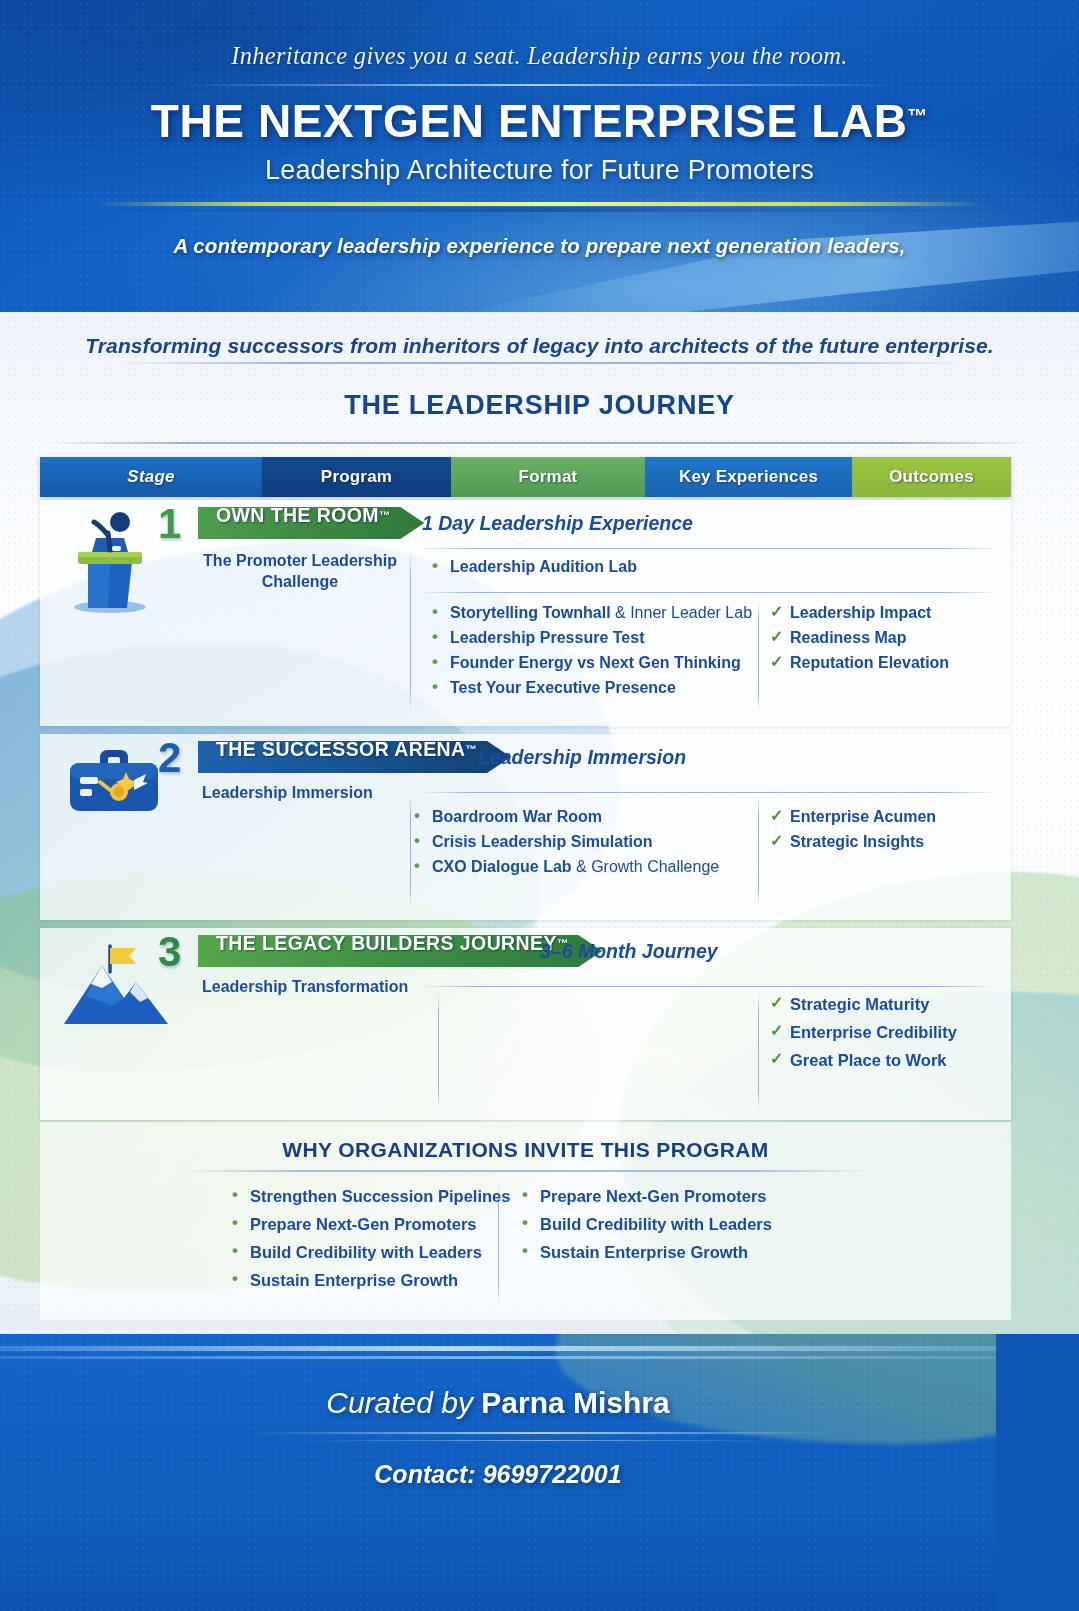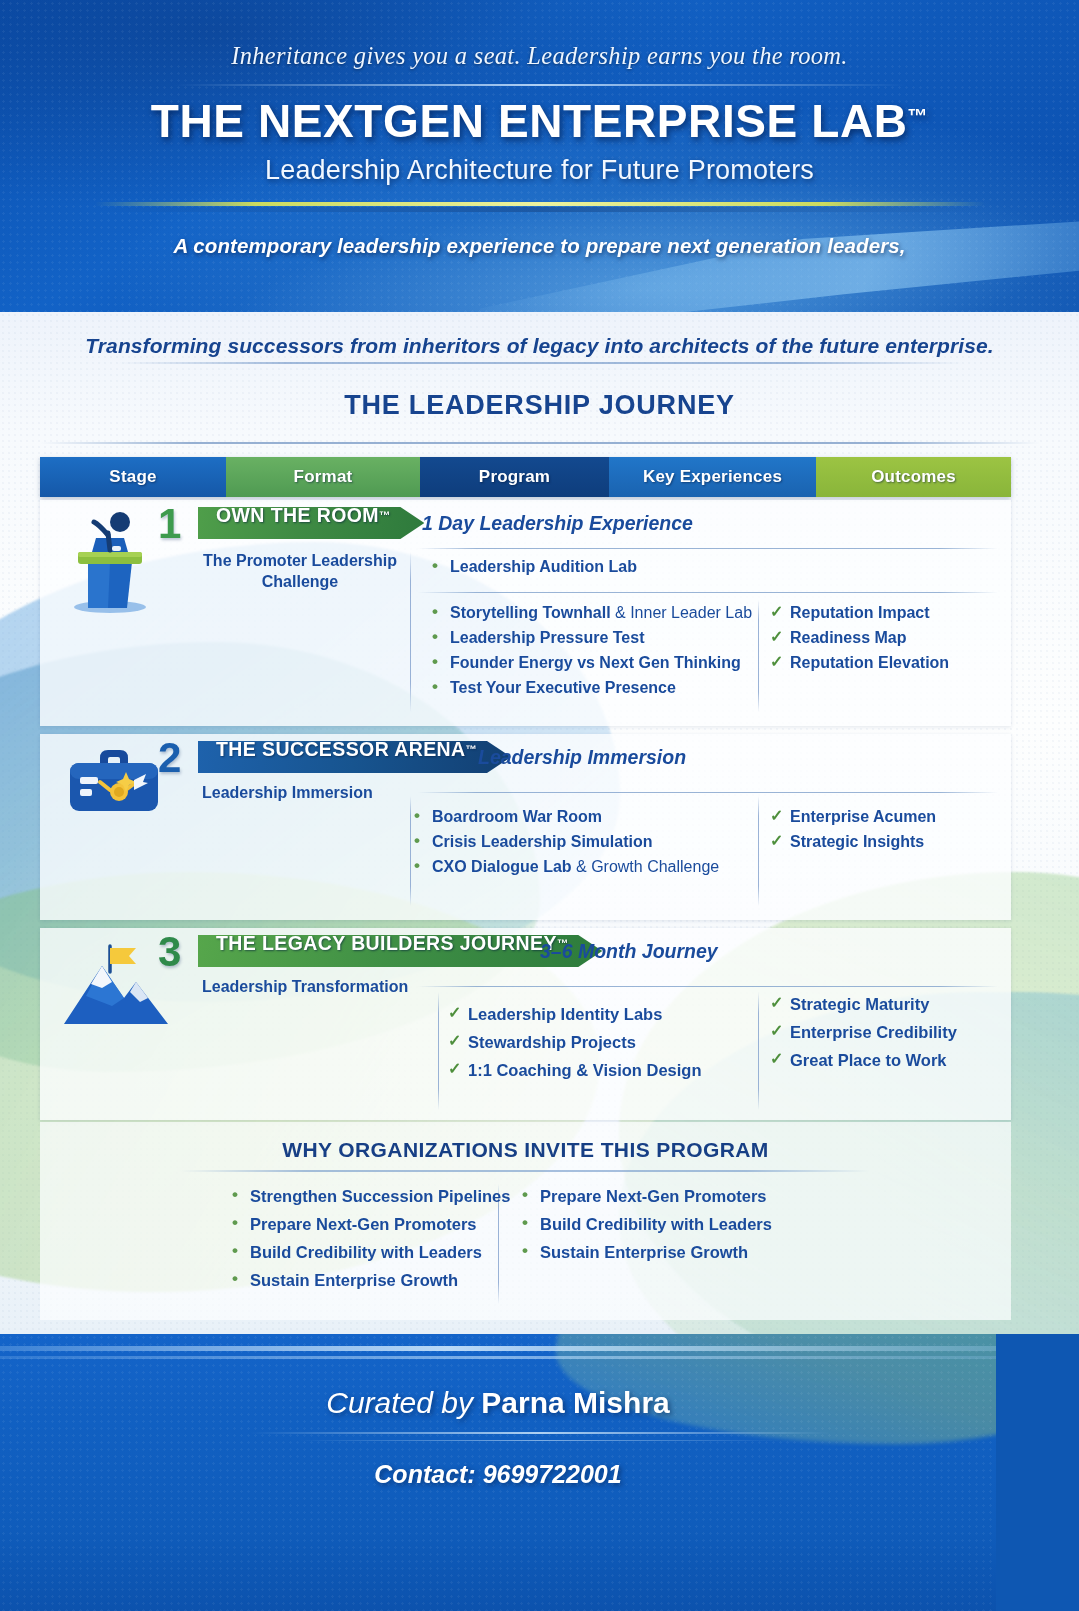--- a/index.html
+++ b/index.html
@@ -145,21 +145,21 @@
     display: flex;
     box-shadow: 0 2px 5px rgba(20,50,100,.25);
   }
   .colhead .c {
     position: relative;
     display: flex; align-items: center; justify-content: center;
     color: #ffffff; font-size: 17px; font-weight: 700;
     text-shadow: 1px 1px 2px rgba(0,20,55,.5);
     letter-spacing: .2px;
   }
-  .c1 { width: 186px; background: linear-gradient(180deg,#1d6ec4,#1558a8); }
+  .c1 { width: 222px; background: linear-gradient(180deg,#1d6ec4,#1558a8); font-style: italic; }
   .c2 { width: 189px; background: linear-gradient(180deg,#13498f,#0e3d7c); }
   .c3 { width: 194px; background: linear-gradient(180deg,#69b163,#4f9a52); }
   .c4 { width: 207px; background: linear-gradient(180deg,#2176c9,#1a63b0); }
   .c5 { flex: 1; background: linear-gradient(180deg,#9cc443,#89b53a); }
 
   
   .stage {
     position: absolute; left: 40px; width: 971px;
     background: rgba(253,254,255,.80);
     box-shadow: 0 1px 4px rgba(30,60,110,.12);
@@ -323,22 +323,22 @@
     <div class="bg-wave-r1"></div>
     <div class="bg-wave-r2"></div>
 
     <div class="promise" style="top:22px;color:#17448f;font-size:21px;text-shadow:none;">Transforming successors from inheritors of legacy into architects of the future enterprise.</div>
     <div class="journey-rule-above"></div>
     <div class="journey-head">THE LEADERSHIP JOURNEY</div>
     <div class="journey-rule-top"></div>
 
     <div class="colhead">
       <div class="c c1">Stage</div>
+      <div class="c c2">Program</div>
       <div class="c c3">Format</div>
-      <div class="c c2">Program</div>
       <div class="c c4">Key Experiences</div>
       <div class="c c5">Outcomes</div>
     </div>
 
     <div class="stage s1">
 
       <svg class="stage-icon" style="left:18px;top:6px;" width="104" height="108" viewBox="0 0 104 108">
         <ellipse cx="52" cy="101" rx="36" ry="6" fill="#2e7fd4" opacity=".45"></ellipse>
         <path d="M30 56 h44 l-5 46 h-34 z" fill="#1d64c0"></path>
         <path d="M30 56 h22 l-2 46 h-20 z" fill="#2a74cd"></path>
@@ -376,21 +376,21 @@
       <div class="hair" style="left:378px;top:92px;width:580px;"></div>
 
       <ul class="plist dot" style="left:390px;top:100px;">
         <li><span>Storytelling Townhall</span><span class="light"> &amp; Inner Leader Lab</span></li>
         <li><span>Leadership Pressure Test</span><span class="light"></span></li>
         <li><span>Founder Energy vs Next Gen Thinking</span><span class="light"></span></li>
         <li><span>Test Your Executive Presence</span><span class="light"></span></li>
       </ul>
 
       <ul class="plist tick" style="left:730px;top:100px;">
-        <li><span>Reputation Impact</span></li>
+        <li><span>Leadership Impact</span></li>
         <li><span>Readiness Map</span></li>
         <li><span>Reputation Elevation</span></li>
       </ul>
     </div>
 
     <div class="stage s2">
       <svg class="stage-icon" style="left:26px;top:10px;" width="96" height="80" viewBox="0 0 96 80">
         <path d="M34 14 q0-8 8-8 h12 q8 0 8 8 v6 h-8 v-5 q0-2-2-2 h-8 q-2 0-2 2 v5 h-8 z" fill="#174a9c"></path>
         <rect x="4" y="19" width="88" height="48" rx="9" fill="#1b57ae"></rect>
         <rect x="4" y="19" width="88" height="16" rx="9" fill="#2566bd"></rect>
@@ -449,25 +449,20 @@
           </div>
         <div class="format-txt" style="left:500px;">3–6 Month Journey</div>
       </div>
 
       <div class="subline" style="left:162px;top:48px;">Leadership Transformation</div>
 
       <div class="hair" style="left:378px;top:58px;width:580px;"></div>
       <div class="vdiv" style="left:398px;top:64px;height:118px;"></div>
       <div class="vdiv" style="left:718px;top:64px;height:118px;"></div>
 
-      <ul class="plist tick bigtick" style="left:408px;top:72px;">
-        <li><span>Leadership Identity Labs</span></li>
-        <li><span>Stewardship Projects</span></li>
-        <li><span>1:1 Coaching &amp; Vision Design</span></li>
-      </ul>
 
       <ul class="plist tick bigtick" style="left:730px;top:62px;">
         <li><span>Strategic Maturity</span></li>
         <li><span>Enterprise Credibility</span></li>
         <li><span>Great Place to Work</span></li>
       </ul>
     </div>
 
     <div class="why">
       <div class="why-title">WHY ORGANIZATIONS INVITE THIS PROGRAM</div>

